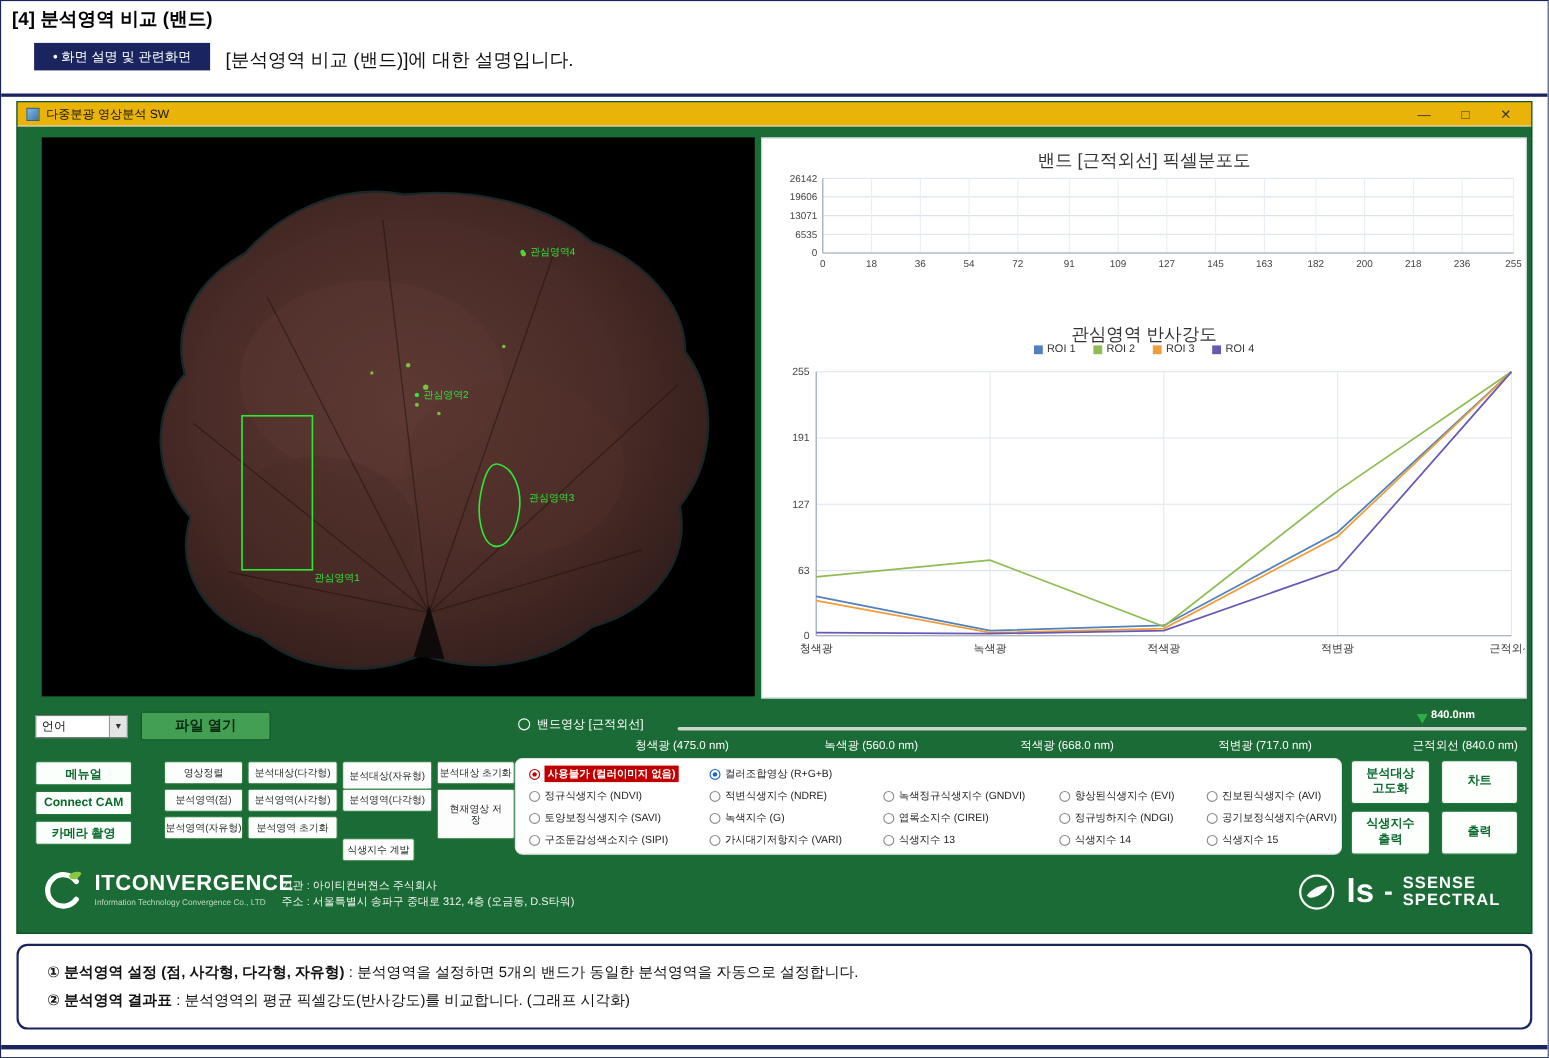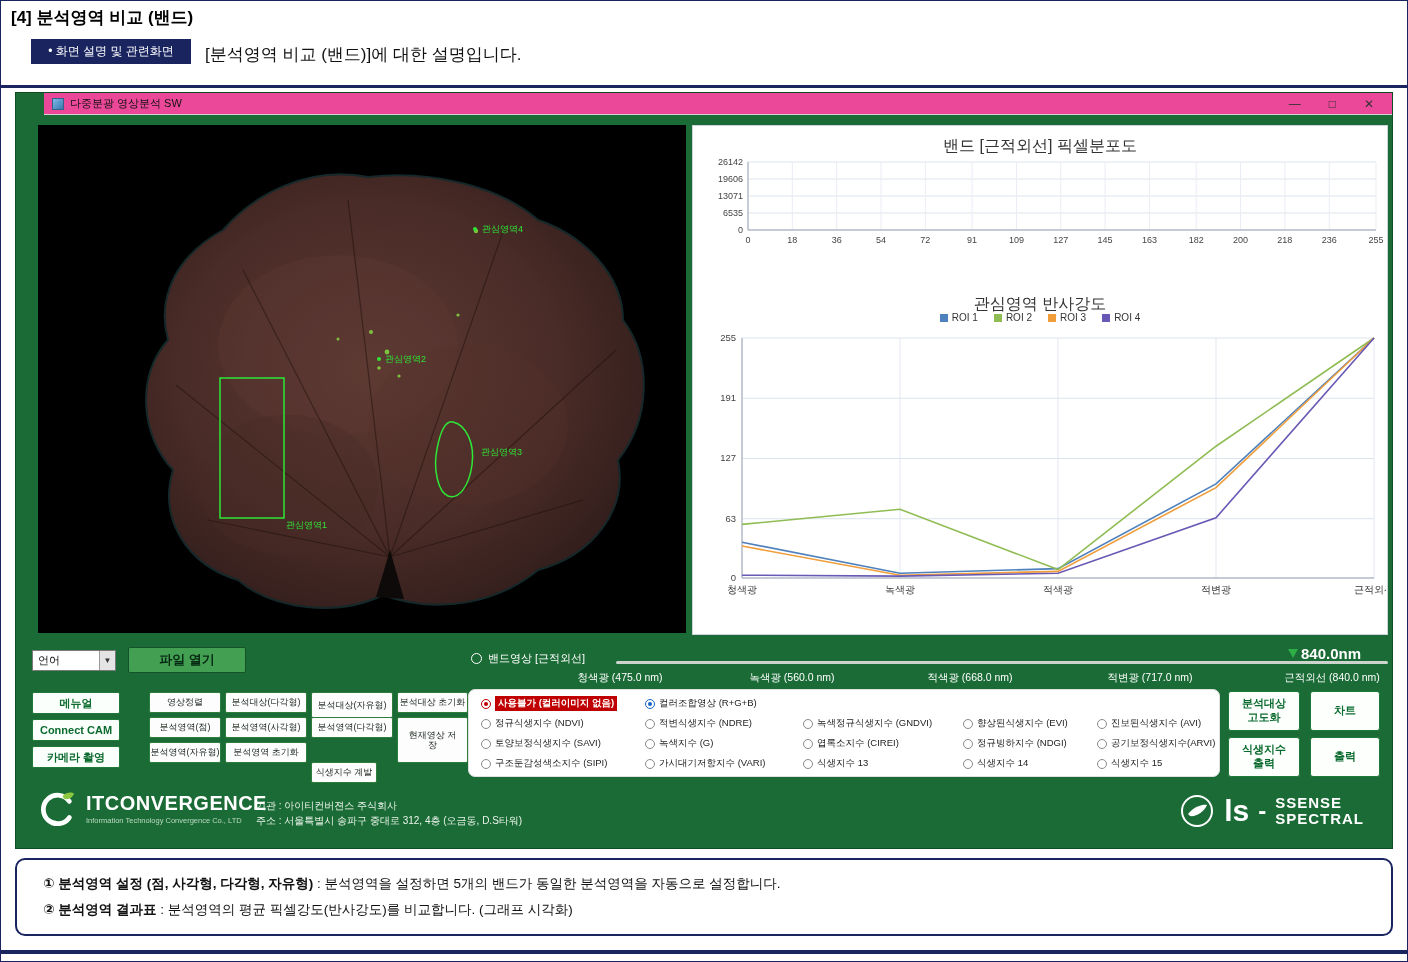--- a/index.html
+++ b/index.html
@@ -9,22 +9,22 @@
   
   .page-title { position:absolute; left:10px; top:5px; font-size:17px; font-weight:bold; color:#000; }
   .section-tag { position:absolute; left:30px; top:38px; width:160px; height:25px; background:#1a2560; color:#fff;
                  font-size:12px; display:flex; align-items:center; justify-content:center; }
   .section-desc { position:absolute; left:204px; top:42px; font-size:17px; color:#111; }
   .hr-top { position:absolute; left:0; top:84px; width:100%; height:3px; background:#1a2560; }
   .hr-bot { position:absolute; left:0; top:949px; width:100%; height:4px; background:#1a2560; }
 
   
   .win { position:absolute; left:14px; top:91px; width:1378px; height:757px; background:#1a6b35; border:1px solid #0e4a22; }
-  .titlebar { position:absolute; left:0; top:0; right:0; height:22px; background:#ec4899; border-bottom:1px solid #d4d4d4;
-              display:flex; align-items:center; padding:0 8px;margin-left:28px; }
+  .titlebar { position:absolute; left:0; top:0; right:0; height:22px; background:#eab308; border-bottom:1px solid #d4d4d4;
+              display:flex; align-items:center; padding:0 8px; }
   .app-icon { width:12px; height:12px; background:linear-gradient(135deg,#7db9e8,#3a77ad); border:1px solid #35618b; }
   .win-title { font-size:11px; color:#111; margin-left:6px; }
   .win-ctrls { margin-left:auto; display:flex; gap:28px; font-size:12px; color:#333; padding-right:10px; }
   .win-ctrls span { cursor:default; }
 
   
   .img-panel { position:absolute; left:22px; top:32px; width:648px; height:508px; background:#000; }
 
   
   .chart-panel { position:absolute; left:676px; top:32px; width:696px; height:510px; background:#fff; border:1px solid #c9d1da; }
@@ -43,21 +43,21 @@
   .combo-arrow { margin-left:auto; width:16px; height:100%; background:#e4e4e4; border-left:1px solid #9a9a9a;
                  display:flex; align-items:center; justify-content:center; font-size:8px; color:#333; }
   .open-file { position:absolute; left:112px; top:554px; width:118px; height:26px; background:#43a053; border:1px solid #14but;
                border:1px solid #14532a; color:#062812; font-weight:bold; font-size:13px;
                display:flex; align-items:center; justify-content:center; border-radius:2px; }
   .band-radio { position:absolute; left:455px; top:558px; display:flex; gap:6px; align-items:center; color:#fff; font-size:11px; }
   .w-rdo { width:11px; height:11px; border:1px solid #fff; border-radius:50%; background:transparent; flex:none; }
   .slider-track { position:absolute; left:600px; top:568px; width:772px; height:3px; background:#cdd4cd; border-radius:2px; }
   .slider-thumb { position:absolute; left:1272px; top:556px; width:0; height:0;
                   border-left:5px solid transparent; border-right:5px solid transparent; border-top:9px solid #2fae46; }
-  .slider-value { position:absolute; left:1285px; top:552px; font-size:15px; color:#fff; font-weight:bold; }
+  .slider-value { position:absolute; left:1285px; top:552px; font-size:10px; color:#fff; font-weight:bold; }
   .band-lab { position:absolute; top:578px; transform:translateX(-50%); font-size:10.5px; color:#fff; white-space:nowrap; }
 
   .lbtn { position:absolute; left:16px; width:88px; height:22px; background:#fbfffb; border:1.5px solid #1f7a39; color:#0b6b2f;
           font-weight:bold; font-size:11px; display:flex; align-items:center; justify-content:center; border-radius:2px; }
   .gbtn { position:absolute; background:#fdfdfd; border:1px solid #2e7d3a; color:#1a241c; font-size:9px;
           display:flex; align-items:center; justify-content:center; text-align:center; line-height:1.15;
           border-radius:2px; padding:0 1px; overflow:hidden; white-space:nowrap; }
   .gbtn.wrap { white-space:normal; padding:0 8px; }
 
   .radio-panel { position:absolute; left:452px; top:596px; width:752px; height:88px; background:#fff; border-radius:7px;

